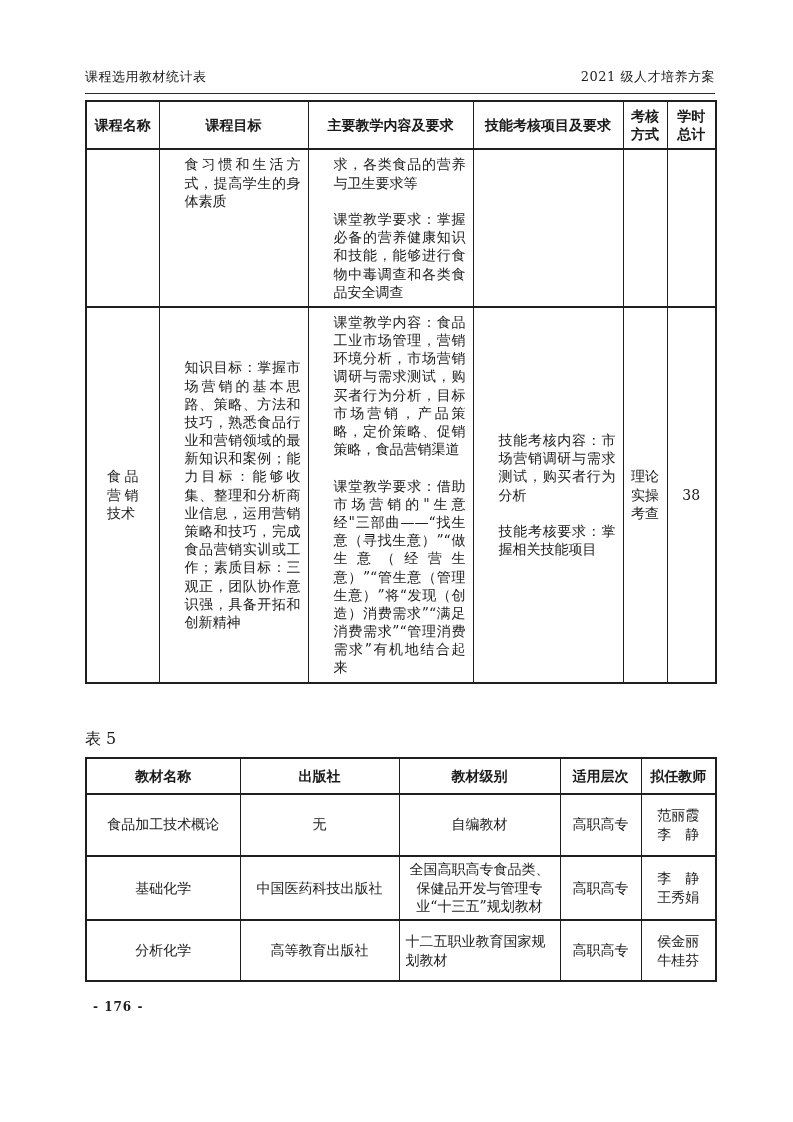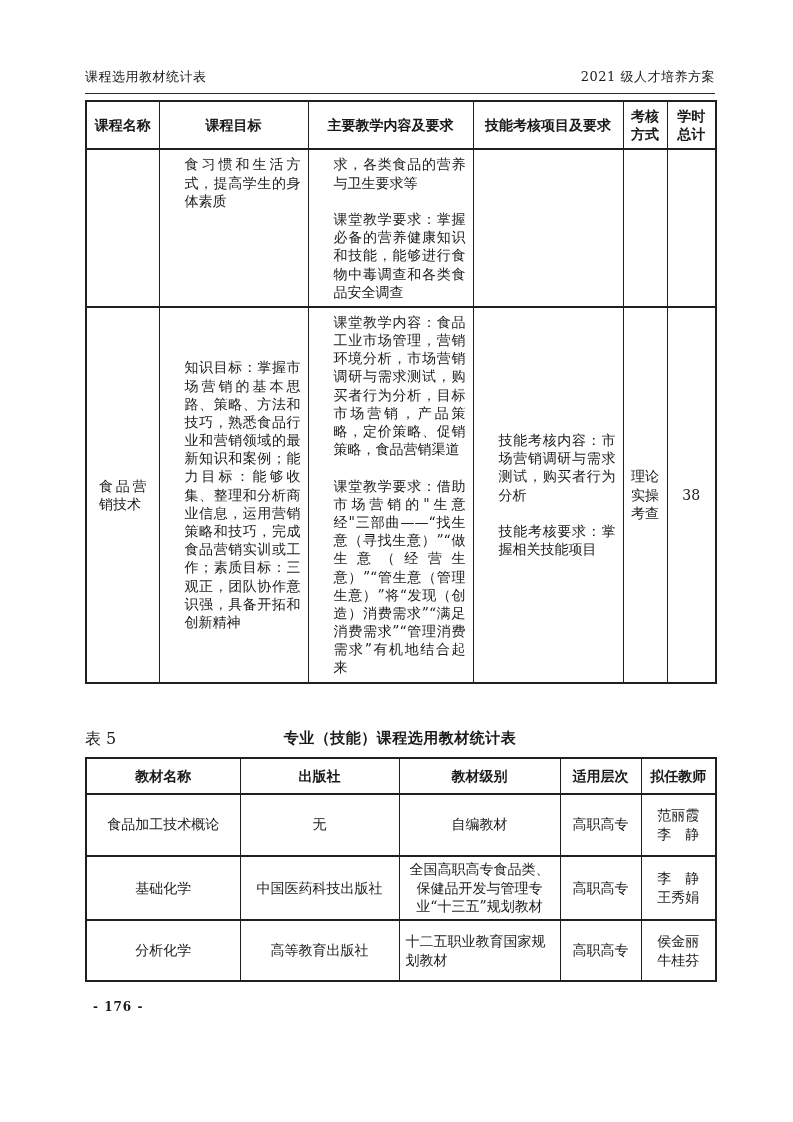--- a/index.html
+++ b/index.html
@@ -45,21 +45,21 @@
   }
   table { border: 2px solid #1f1f1f; }
   th { font-weight: bold; text-align: center; white-space: pre-line; }
   .course-table thead tr { height: 45px; }
   .course-table .row-cont { height: 145px; }
   .course-table .row-main { height: 358px; }
   .v-top { vertical-align: top; }
   .pre { white-space: pre-line; }
   .just { text-align: justify; text-justify: inter-ideograph; padding-left: 25px; }
   .ctr { text-align: center; }
-  .name-cell { padding: 5px 12px; }
+  .name-cell { padding: 5px 20px; }
   
   .t5-caption {
     position: relative;
     margin-top: 44px;
     margin-bottom: 7px;
     text-align: center;
     height: 22px;
   }
   .t5-caption .t5-label {
     position: absolute;
@@ -146,21 +146,20 @@
           <td class="ctr pre">理论
 实操
 考查</td>
           <td class="ctr">38</td>
         </tr>
       </tbody>
     </table>
 
     <div class="t5-caption">
       <span class="t5-label">表 5</span>
-      <span class="t5-title">专业（技能）课程选用教材统计表</span>
     </div>
 
     <table class="textbook-table">
       <colgroup>
         <col style="width:154px">
           <col style="width:159px">
           <col style="width:161px">
         <col style="width:81px">
           <col style="width:75px">
       </colgroup>

